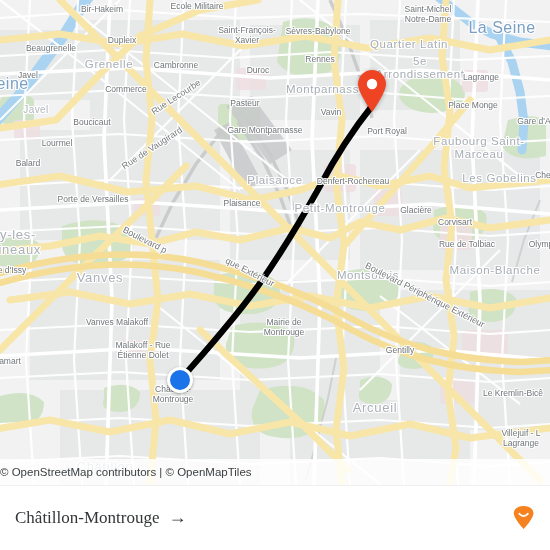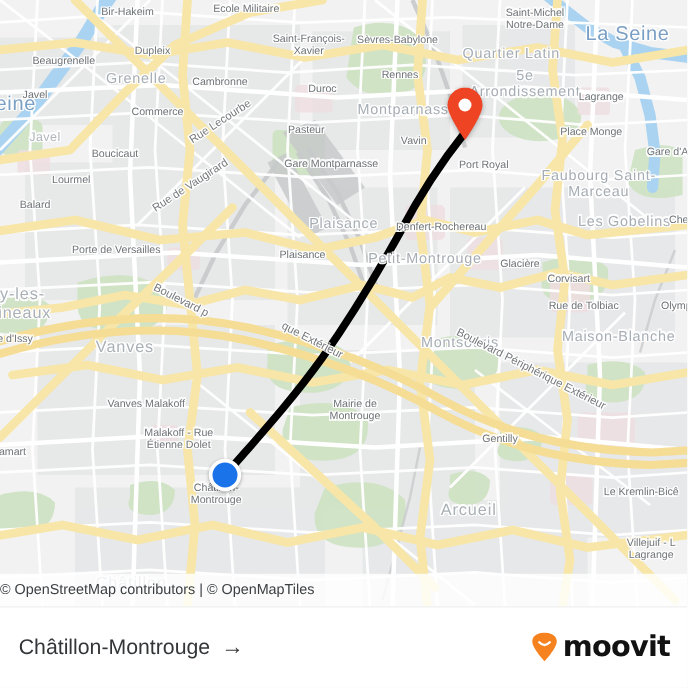--- a/index.html
+++ b/index.html
@@ -128,21 +128,21 @@
     box-sizing: border-box;
     padding: 0 14px 0 15px;
     border-top: 1px solid #f0f0f0;
   }
   #route-summary {
     display: flex;
     align-items: center;
     gap: 9px;
     font-size: 17px;
     color: #333638;
-    font-family: Liberation Sans, sans-serif;
+    font-family: Liberation Serif, serif;
   }
   #route-summary .arrow {
     font-size: 18px;
     color: #333638;
     line-height: 1;
     position: relative;
     top: -1px;
   }
   #moovit-logo {
     display: flex;
@@ -403,16 +403,15 @@
   <div id="footer">
     <div id="route-summary">
       <span>Châtillon-Montrouge</span>
       <span class="arrow">→</span>
     </div>
     <div id="moovit-logo">
       <svg width="24" height="24" viewBox="0 0 24 24">
         <path d="M11.6 23 C11.6 23 21.4 12.6 21.4 7.2 C21.4 2.9 17 0 11.6 0 C6.2 0 1.8 2.9 1.8 7.2 C1.8 12.6 11.6 23 11.6 23 Z" fill="#f5821f"></path>
         <path d="M7.4 7.8 q4.2 4.4 8.4 0" stroke="#ffffff" stroke-width="1.9" fill="none" stroke-linecap="round"></path>
       </svg>
-      <span class="wordmark">moovit</span>
     </div>
   </div>
 </div>
 
 </body></html>

